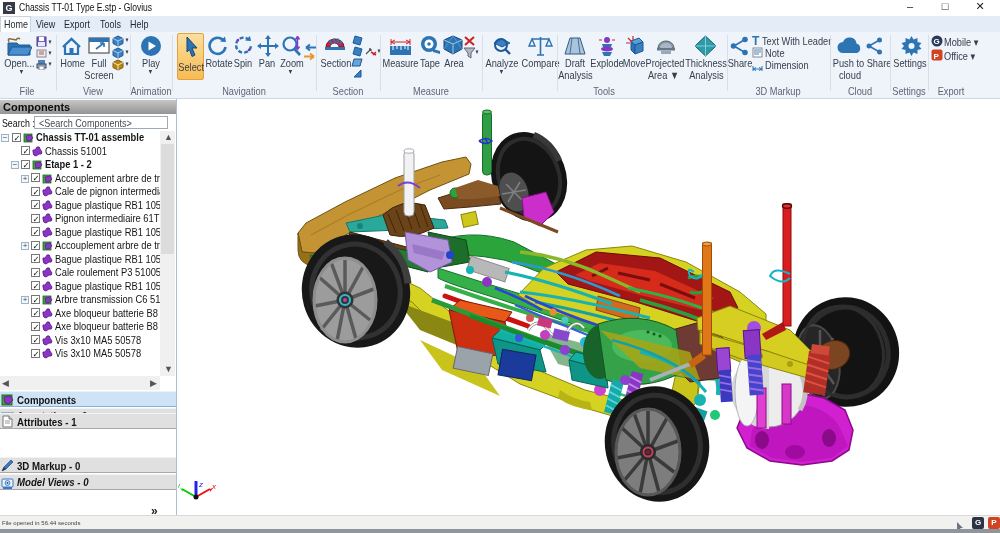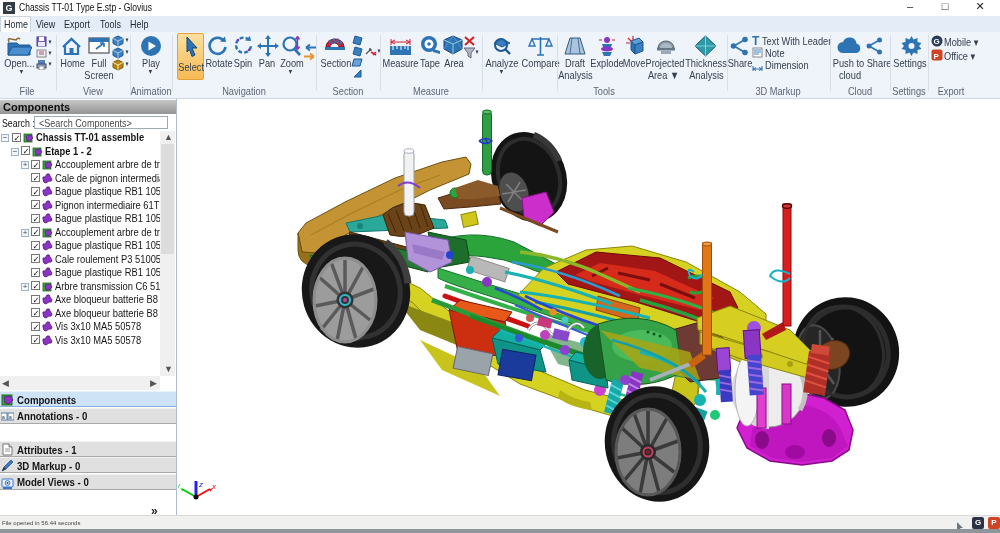--- a/index.html
+++ b/index.html
@@ -331,20 +331,27 @@
       </div>
     <div id="tree">
       <div class="trow">
           <div class="exp" style="left:1px;">−</div>
           <div class="cb" style="left:12px;"></div>
           <svg class="picon" style="left:23px;" width="11" height="11">
             <rect x="1" y="2" width="8" height="8" fill="#3fa43f" stroke="#1c661c" stroke-width="0.8"></rect>
             <path d="M3 4 L8 3 L10 6 L7 9 L4 9 Z" fill="#8b35c4" stroke="#5a1788" stroke-width="0.7"></path>
           </svg>
           <div class="txt" style="left:36px;font-weight:bold;">Chassis TT-01 assemble</div>
+        </div>
+      <div class="trow">
+          <div class="cb" style="left:21px;"></div>
+          <svg class="picon" style="left:32px;" width="11" height="11">
+            <path d="M1 6 Q0 3 3 4 L5 1 Q8 0 8 3 L10 6 Q10 9 7 8 L4 10 Q1 10 1 6Z" fill="#8b35c4" stroke="#5a1788" stroke-width="0.8"></path>
+          </svg>
+          <div class="txt" style="left:45px;">Chassis 51001</div>
         </div>
       <div class="trow">
           <div class="exp" style="left:11px;">−</div>
           <div class="cb" style="left:21px;"></div>
           <svg class="picon" style="left:32px;" width="11" height="11">
             <rect x="1" y="2" width="8" height="8" fill="#3fa43f" stroke="#1c661c" stroke-width="0.8"></rect>
             <path d="M3 4 L8 3 L10 6 L7 9 L4 9 Z" fill="#8b35c4" stroke="#5a1788" stroke-width="0.7"></path>
           </svg>
           <div class="txt" style="left:45px;font-weight:bold;">Etape 1 - 2</div>
         </div>
@@ -471,37 +478,37 @@
       </div>
     <div class="pbtn" style="top:308.5px;">
         <svg class="bicon" width="13" height="13">
           <rect x="0" y="3" width="6" height="7" fill="#fff" stroke="#5a7ca8"></rect>
           <rect x="7" y="3" width="6" height="7" fill="#fff" stroke="#5a7ca8"></rect>
           <text x="1" y="9" font-size="5" fill="#456">a</text>
           <text x="8" y="9" font-size="5" fill="#456">a</text>
         </svg>
         <div class="btxt">Annotations - 0</div>
       </div>
-    <div class="pbtn" style="top:342px;">
+    <div class="pbtn" style="top:314px;">
         <svg class="bicon" width="13" height="13">
           <path d="M2 1 L8 1 L11 4 L11 12 L2 12 Z" fill="#fff" stroke="#777"></path>
           <path d="M8 1 L8 4 L11 4" fill="#ddd" stroke="#777"></path>
           <line x1="4" y1="6" x2="9" y2="6" stroke="#999"></line>
           <line x1="4" y1="8" x2="9" y2="8" stroke="#999"></line>
         </svg>
         <div class="btxt">Attributes - 1</div>
       </div>
     <div class="pbtn" style="top:358px;">
         <svg class="bicon" width="13" height="13">
           <path d="M1 12 L3 8 L10 1 L12 3 L5 10 Z" fill="#3a78c8" stroke="#23507e" stroke-width="0.7"></path>
           <path d="M1 12 L3 8 L5 10 Z" fill="#333"></path>
         </svg>
         <div class="btxt">3D Markup - 0</div>
       </div>
-    <div class="pbtn" style="top:374.5px;">
+    <div class="pbtn" style="top:374.5px;font-style:italic;">
         <svg class="bicon" width="13" height="13">
           <rect x="1" y="3" width="11" height="8" rx="1" fill="#eef4fb" stroke="#3a78c8"></rect>
           <circle cx="6.5" cy="7" r="2.4" fill="none" stroke="#3a78c8"></circle>
           <circle cx="6.5" cy="7" r="1" fill="#26507e"></circle>
           <rect x="2" y="11" width="9" height="2" fill="#3a78c8"></rect>
         </svg>
         <div class="btxt">Model Views - 0</div>
       </div>
     <div style="position:absolute;left:151px;top:405px;font-size:12px;font-weight:bold;color:#222;">»</div>
   </div>

